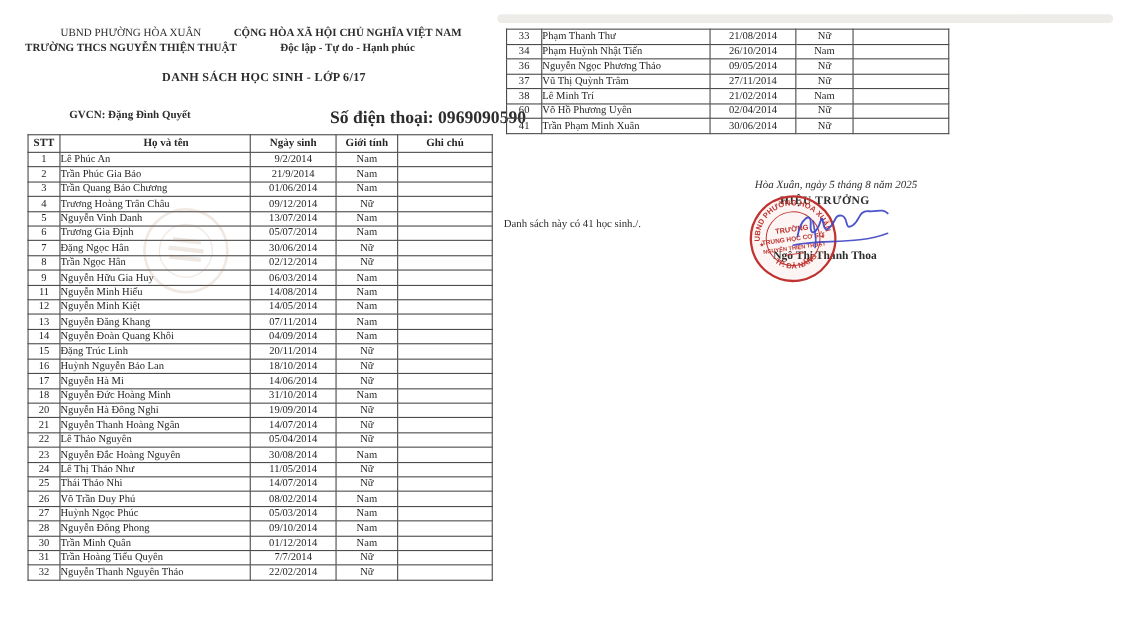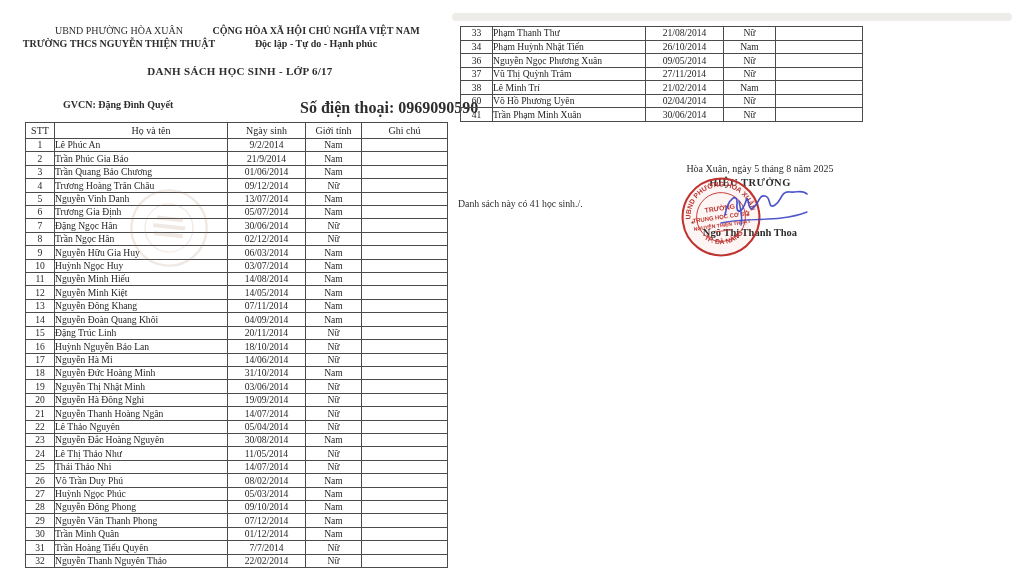--- a/index.html
+++ b/index.html
@@ -5,40 +5,40 @@
   html,body{margin:0;padding:0;}
   body{
     width:1024px;height:576px;background:#ffffff;
     font-family:"Liberation Serif", serif;color:#2d2d2d;
     position:relative;overflow:hidden;
   }
   #root{position:absolute;inset:0;}
   .abs{position:absolute;}
   .center{text-align:center;}
   .bold{font-weight:bold;}
-  .italic{}
+  .italic{font-style:italic;}
 
   
   #issuer{left:18px;top:24px;width:202px;font-size:10px;line-height:13px;}
   #motto{left:212px;top:24px;width:208px;font-size:10px;line-height:13px;}
   #doc-title{left:40px;top:65px;width:400px;font-size:11px;letter-spacing:.3px;}
   #teacher-line{left:63px;top:99px;font-size:10px;}
   #phone-line{left:300px;top:99px;font-size:16px;}
 
   
   table.roster{
     border-collapse:collapse;table-layout:fixed;
     font-size:9.6px;line-height:1;color:#262626;
     background:transparent;
   }
   table.roster,
   table.roster th,
   table.roster td{border:1px solid #4b4b4b;}
   table.roster{border-width:1.4px;}
-  table.roster th{font-size:10px;font-weight:normal;height:15px;padding:0;text-align:center;}
+  table.roster th{font-size:10px;font-weight:bold;height:15px;padding:0;text-align:center;}
   table.roster td{padding:0;vertical-align:middle;white-space:nowrap;overflow:hidden;}
   table.roster tbody tr{height:13.42px;}
   #table-p2.roster tbody tr{height:13.55px;}
   td.c-stt,td.c-dob,td.c-gender{text-align:center;}
   td.c-name{text-align:left;padding-left:5px;}
   #table-p1{left:25px;top:122px;width:397px;}
   #table-p2{left:460px;top:26px;width:402px;}
 
   
   #table-p1 .w-stt{width:28px;} #table-p1 .w-name{width:152px;padding-left:20px;}
@@ -160,47 +160,40 @@
         </tr>
 
         <tr>
           <td class="c-stt">9</td>
           <td class="c-name">Nguyễn Hữu Gia Huy</td>
           <td class="c-dob">06/03/2014</td>
           <td class="c-gender">Nam</td>
           <td class="c-note"></td>
         </tr>
 
-        <tr>
-          <td class="c-stt">10</td>
-          <td class="c-name">Huỳnh Ngọc Huy</td>
-          <td class="c-dob">03/07/2014</td>
-          <td class="c-gender">Nam</td>
-          <td class="c-note"></td>
-        </tr>
 
         <tr>
           <td class="c-stt">11</td>
           <td class="c-name">Nguyễn Minh Hiếu</td>
           <td class="c-dob">14/08/2014</td>
           <td class="c-gender">Nam</td>
           <td class="c-note"></td>
         </tr>
 
         <tr>
           <td class="c-stt">12</td>
           <td class="c-name">Nguyễn Minh Kiệt</td>
           <td class="c-dob">14/05/2014</td>
           <td class="c-gender">Nam</td>
           <td class="c-note"></td>
         </tr>
 
         <tr>
           <td class="c-stt">13</td>
-          <td class="c-name">Nguyễn Đông Khang</td>
+          <td class="c-name">Nguyễn Đăng Khang</td>
           <td class="c-dob">07/11/2014</td>
           <td class="c-gender">Nam</td>
           <td class="c-note"></td>
         </tr>
 
         <tr>
           <td class="c-stt">14</td>
           <td class="c-name">Nguyễn Đoàn Quang Khôi</td>
           <td class="c-dob">04/09/2014</td>
           <td class="c-gender">Nam</td>
@@ -232,27 +225,20 @@
         </tr>
 
         <tr>
           <td class="c-stt">18</td>
           <td class="c-name">Nguyễn Đức Hoàng Minh</td>
           <td class="c-dob">31/10/2014</td>
           <td class="c-gender">Nam</td>
           <td class="c-note"></td>
         </tr>
 
-        <tr>
-          <td class="c-stt">19</td>
-          <td class="c-name">Nguyễn Thị Nhật Minh</td>
-          <td class="c-dob">03/06/2014</td>
-          <td class="c-gender">Nữ</td>
-          <td class="c-note"></td>
-        </tr>
 
         <tr>
           <td class="c-stt">20</td>
           <td class="c-name">Nguyễn Hà Đông Nghi</td>
           <td class="c-dob">19/09/2014</td>
           <td class="c-gender">Nữ</td>
           <td class="c-note"></td>
         </tr>
 
         <tr>
@@ -312,27 +298,20 @@
         </tr>
 
         <tr>
           <td class="c-stt">28</td>
           <td class="c-name">Nguyễn Đông Phong</td>
           <td class="c-dob">09/10/2014</td>
           <td class="c-gender">Nam</td>
           <td class="c-note"></td>
         </tr>
 
-        <tr>
-          <td class="c-stt">29</td>
-          <td class="c-name">Nguyễn Văn Thanh Phong</td>
-          <td class="c-dob">07/12/2014</td>
-          <td class="c-gender">Nam</td>
-          <td class="c-note"></td>
-        </tr>
 
         <tr>
           <td class="c-stt">30</td>
           <td class="c-name">Trần Minh Quân</td>
           <td class="c-dob">01/12/2014</td>
           <td class="c-gender">Nam</td>
           <td class="c-note"></td>
         </tr>
 
         <tr>
@@ -385,21 +364,21 @@
           <td class="c-stt">34</td>
           <td class="c-name">Phạm Huỳnh Nhật Tiến</td>
           <td class="c-dob">26/10/2014</td>
           <td class="c-gender">Nam</td>
           <td class="c-note"></td>
         </tr>
 
 
         <tr>
           <td class="c-stt">36</td>
-          <td class="c-name">Nguyễn Ngọc Phương Xuân</td>
+          <td class="c-name">Nguyễn Ngọc Phương Thảo</td>
           <td class="c-dob">09/05/2014</td>
           <td class="c-gender">Nữ</td>
           <td class="c-note"></td>
         </tr>
 
         <tr>
           <td class="c-stt">37</td>
           <td class="c-name">Vũ Thị Quỳnh Trâm</td>
           <td class="c-dob">27/11/2014</td>
           <td class="c-gender">Nữ</td>

